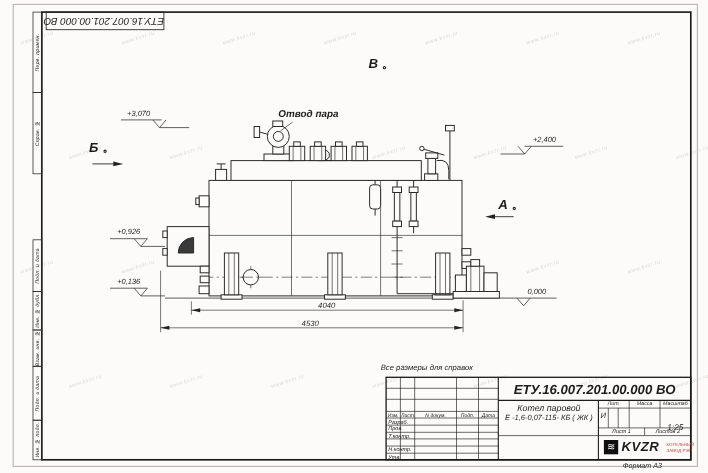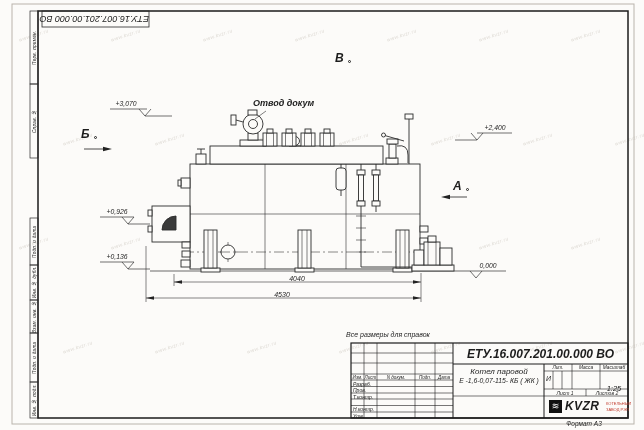--- a/index.html
+++ b/index.html
@@ -256,21 +256,21 @@
   <div class="txt c" style="left:42px;top:11px;width:107px;height:16px;line-height:16px;font-size:9px;transform:rotate(180deg);">ЕТУ.16.007.201.00.000  ВО</div>
 
   <div class="vtext" style="top:11px;height:73px;">Перв. примен.</div>
   <div class="vtext" style="top:84px;height:74px;">Справ. №</div>
   <div class="vtext" style="top:218px;height:47px;">Подп. и дата</div>
   <div class="vtext" style="top:265px;height:35px;">Инв. № дубл.</div>
   <div class="vtext" style="top:300px;height:33px;">Взам. инв. №</div>
   <div class="vtext" style="top:333px;height:49px;">Подп. и дата</div>
   <div class="vtext" style="top:382px;height:36px;">Инв. № подл.</div>
 
-  <div class="txt" style="left:253px;top:98px;font-size:9px;font-weight:600;">Отвод докум</div>
+  <div class="txt" style="left:253px;top:98px;font-size:9px;font-weight:600;">Отвод пара</div>
 
   <div class="txt" style="left:81px;top:127px;font-size:12px;font-weight:600;">Б</div>
   <span class="vmark" style="left:94px;top:136px;"></span>
 
   <div class="txt" style="left:453px;top:179px;font-size:12px;font-weight:600;">А</div>
   <span class="vmark" style="left:466px;top:188px;"></span>
 
   <div class="txt" style="left:335px;top:51px;font-size:12px;font-weight:600;">В</div>
   <span class="vmark" style="left:348px;top:60px;"></span>
 

